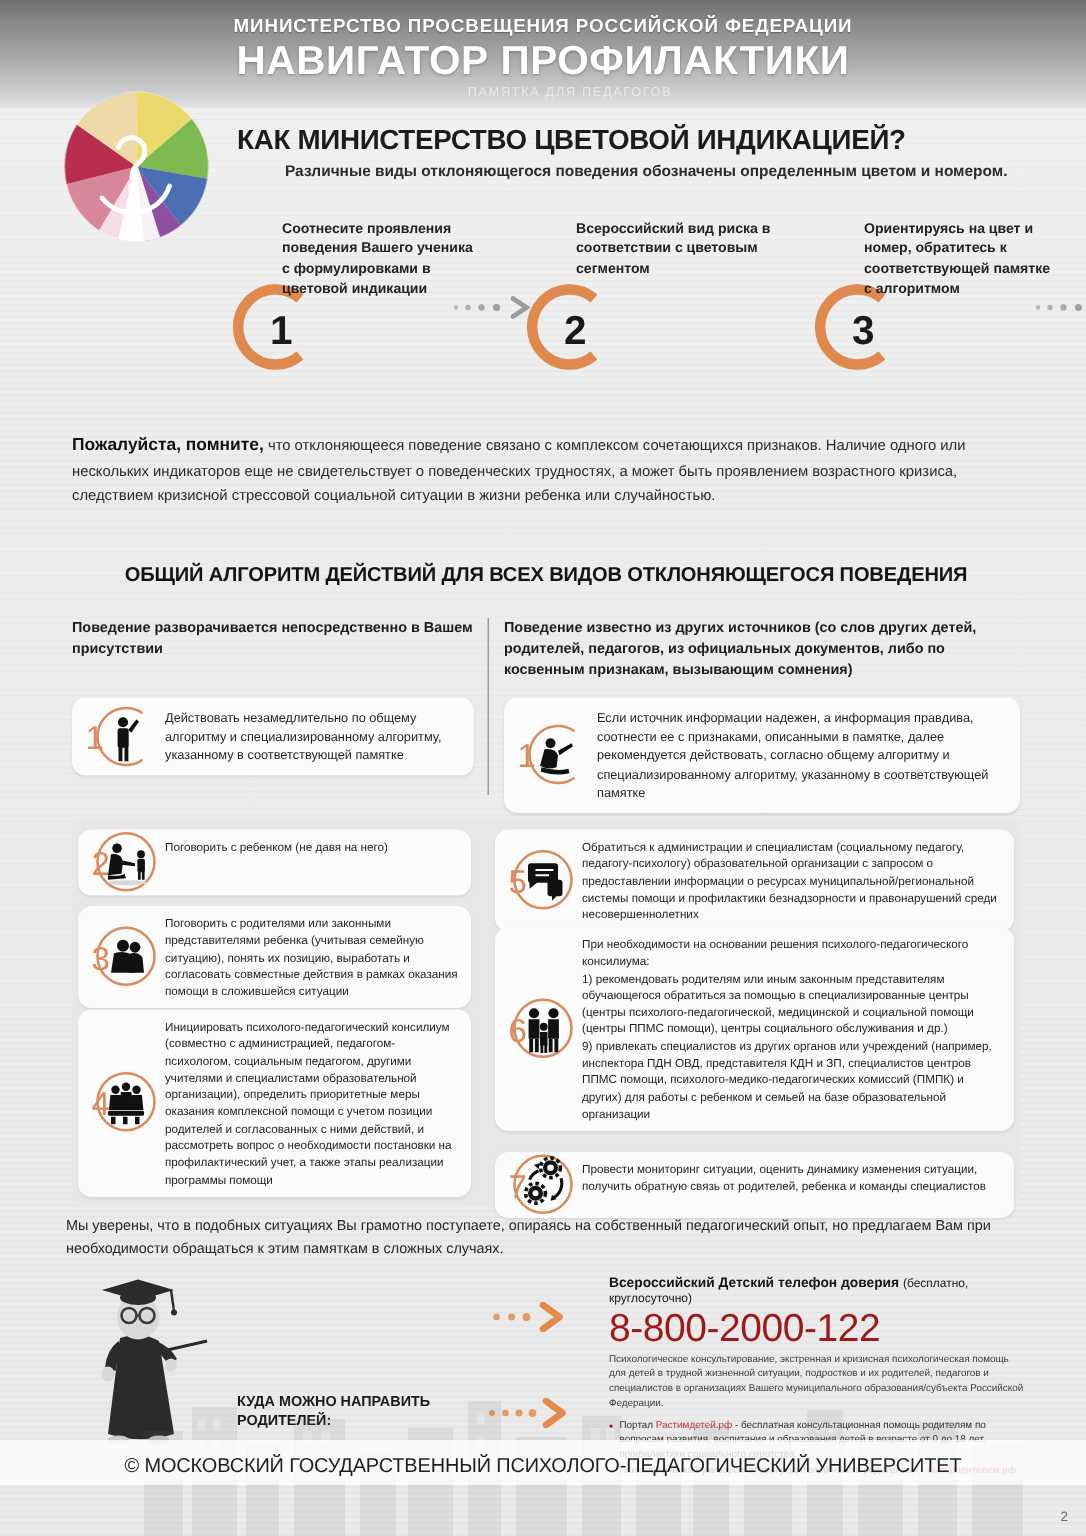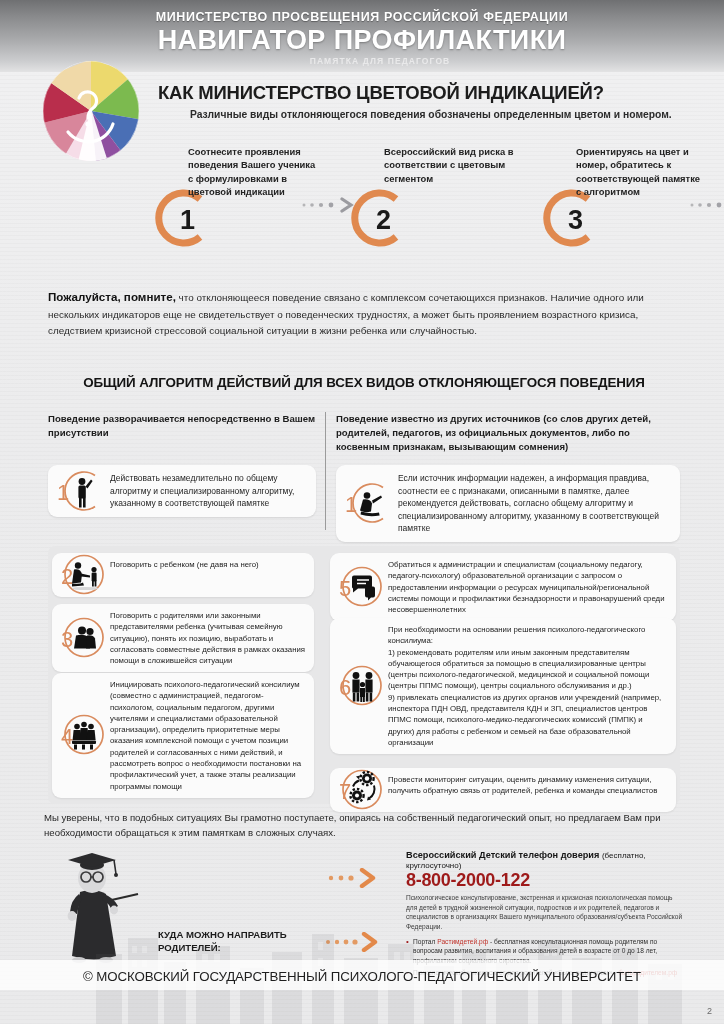--- a/index.html
+++ b/index.html
@@ -44,21 +44,21 @@
     font-size: 27px;
     font-weight: bold;
     letter-spacing: 0.4px;
     color: #ffffff;
     line-height: 1.06;
     margin-top: 2px;
     text-shadow: 0 1px 2px rgba(0,0,0,0.3);
   }
   .header-sub {
     font-size: 8.5px;
-    font-weight: bold;
+    font-weight: normal;
     letter-spacing: 1.1px;
     color: #e9e9ea;
     margin-top: 1px;
     margin-left: 36px;
   }
 
   
   .wheel-wrap {
     position: absolute;
     left: 38px;
@@ -312,22 +312,22 @@
     top: 0px;
     width: 278px;
   }
   .hotline-title {
     font-size: 9.2px;
     font-weight: bold;
     color: #151515;
   }
   .hotline-title .paren { font-weight: normal; font-size: 8px; }
   .hotline-num {
-    font-size: 18px;
-    font-weight: bold;
+    font-size: 26px;
+    font-weight: normal;
     color: #9e1a1a;
     letter-spacing: -0.3px;
     line-height: 1.1;
     margin-top: 1px;
   }
   .hotline-desc {
     font-size: 6.6px;
     line-height: 1.48;
     color: #3c3c3c;
     margin-top: 2px;

